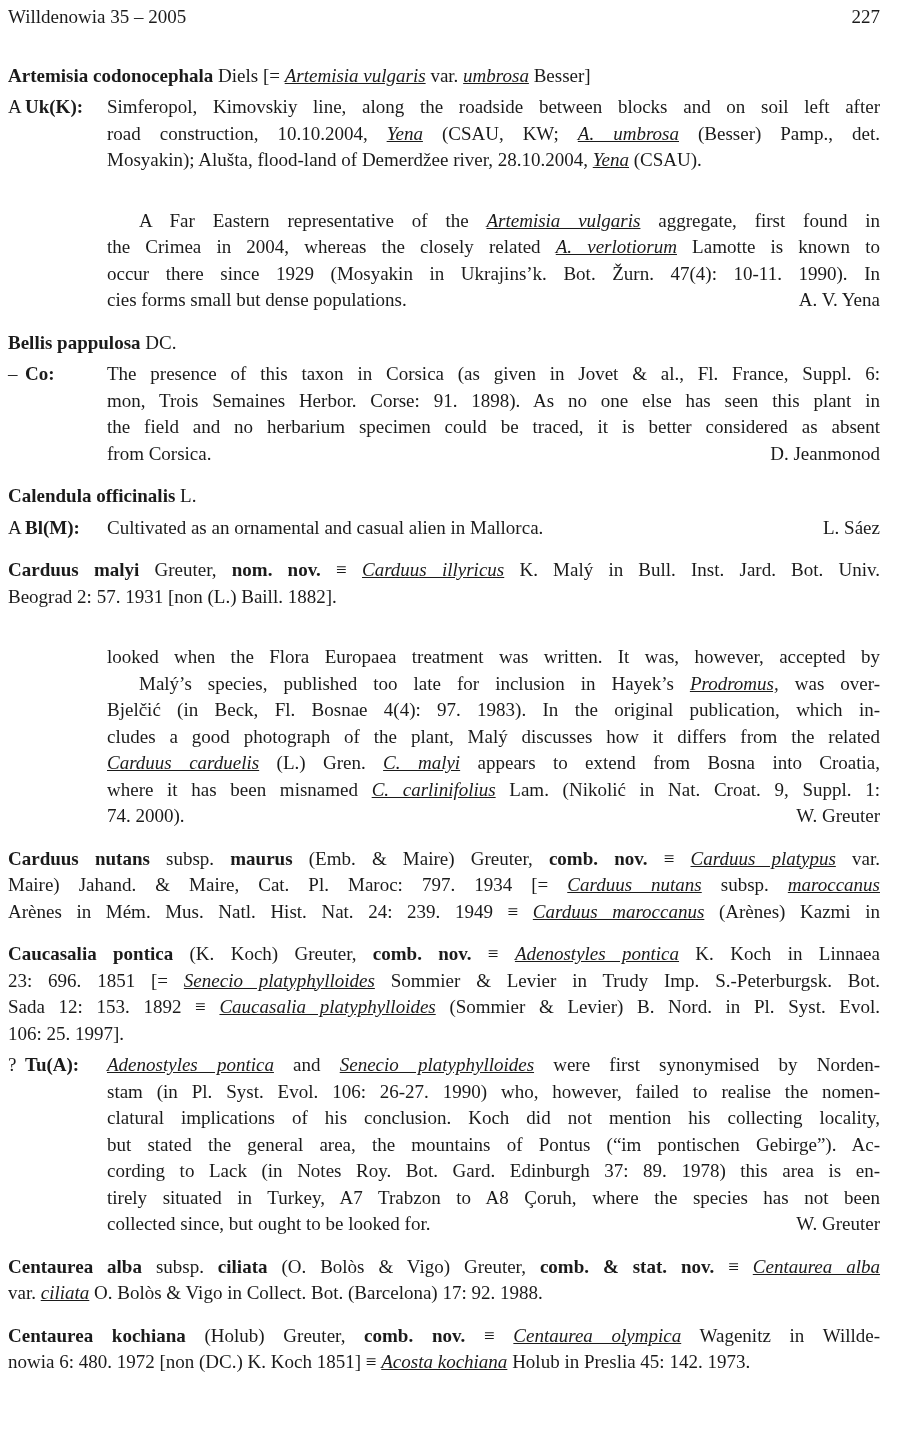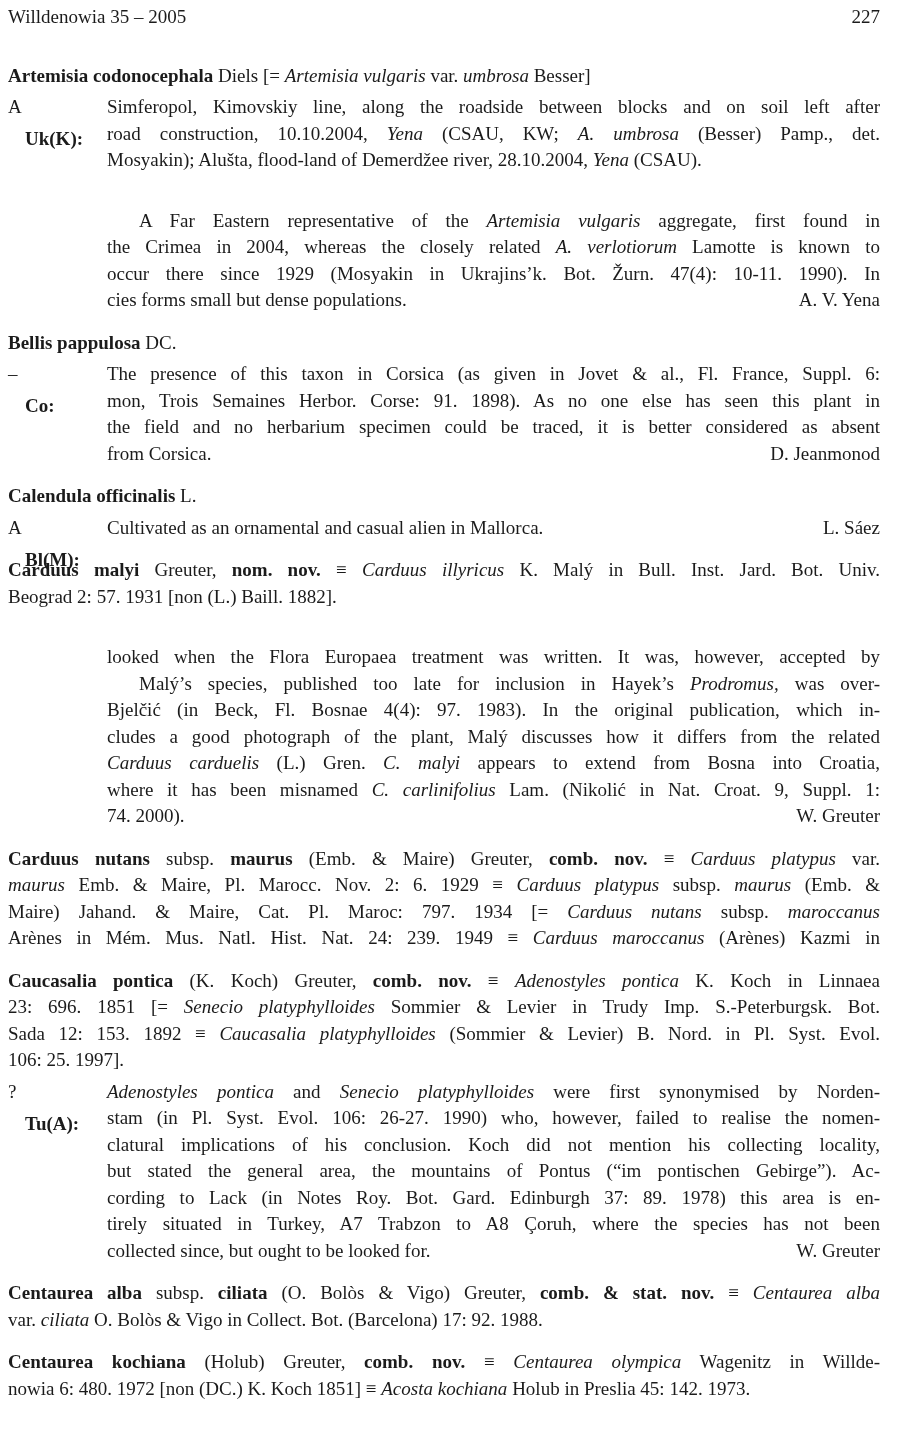--- a/index.html
+++ b/index.html
@@ -35,27 +35,27 @@
     text-justify: inter-word;
   }
   .line.last { text-align-last: left; }
 
   .record {
     position: relative;
     padding-left: 99px;
     margin-top: 5px;
   }
   .rec-symbol { position: absolute; left: 0; top: 0; }
-  .rec-label  { position: absolute; left: 17px; top: 0; font-weight: bold; margin-top: 32px; }
+  .rec-label  { position: absolute; left: 17px; top: 0; font-weight: bold; }
 
   .comment { margin-left: 99px; margin-top: 34px; }
   .comment .line.first { text-indent: 32px; }
 
   .s-bi { font-weight: bold; }
-  .s-i  { font-style: italic; }
+  .s-i  { font-style: italic; text-decoration: underline; }
   .s-b  { font-weight: bold; }
 
   .author { float: right; }
 </style>
 </head>
 <body>
 
 <div class="page">
   <div class="page-header">
     <span>Willdenowia 35 – 2005</span>
@@ -114,21 +114,20 @@
           <div class="line"><span class="s-r">Bjelčić (in Beck, Fl. Bosnae 4(4): 97. 1983). In the original publication, which in-</span></div>
           <div class="line"><span class="s-r">cludes a good photograph of the plant, Malý discusses how it differs from the related</span></div>
           <div class="line"><span class="s-i">Carduus carduelis</span><span class="s-r"> (L.) Gren. </span><span class="s-i">C. malyi</span><span class="s-r"> appears to extend from Bosna into Croatia,</span></div>
           <div class="line"><span class="s-r">where it has been misnamed </span><span class="s-i">C. carlinifolius</span><span class="s-r"> Lam. (Nikolić in Nat. Croat. 9, Suppl. 1:</span></div>
           <div class="line last"><span class="author">W. Greuter</span><span class="s-r">74. 2000).</span></div>
         </div>
       </section>
       <section class="entry">
         <div class="heading">
           <div class="line"><span class="s-bi">Carduus nutans</span><span class="s-r"> subsp. </span><span class="s-bi">maurus</span><span class="s-r"> (Emb. &amp; Maire) Greuter, </span><span class="s-b">comb. nov.</span><span class="s-r"> ≡ </span><span class="s-i">Carduus platypus</span><span class="s-r"> var.</span></div>
-          <div class="line"><span class="s-i">maurus</span><span class="s-r"> Emb. &amp; Maire, Pl. Marocc. Nov. 2: 6. 1929 ≡ </span><span class="s-i">Carduus platypus</span><span class="s-r"> subsp. </span><span class="s-i">maurus</span><span class="s-r"> (Emb. &amp;</span></div>
           <div class="line"><span class="s-r">Maire) Jahand. &amp; Maire, Cat. Pl. Maroc: 797. 1934 [= </span><span class="s-i">Carduus nutans</span><span class="s-r"> subsp. </span><span class="s-i">maroccanus</span></div>
           <div class="line"><span class="s-r">Arènes in Mém. Mus. Natl. Hist. Nat. 24: 239. 1949 ≡ </span><span class="s-i">Carduus maroccanus</span><span class="s-r"> (Arènes) Kazmi in</span></div>
         </div>
       </section>
       <section class="entry">
         <div class="heading">
           <div class="line"><span class="s-bi">Caucasalia pontica</span><span class="s-r"> (K. Koch) Greuter, </span><span class="s-b">comb. nov.</span><span class="s-r"> ≡ </span><span class="s-i">Adenostyles pontica</span><span class="s-r"> K. Koch in Linnaea</span></div>
           <div class="line"><span class="s-r">23: 696. 1851 [= </span><span class="s-i">Senecio platyphylloides</span><span class="s-r"> Sommier &amp; Levier in Trudy Imp. S.-Peterburgsk. Bot.</span></div>
           <div class="line"><span class="s-r">Sada 12: 153. 1892 ≡ </span><span class="s-i">Caucasalia platyphylloides</span><span class="s-r"> (Sommier &amp; Levier) B. Nord. in Pl. Syst. Evol.</span></div>
           <div class="line last"><span class="s-r">106: 25. 1997].</span></div>

